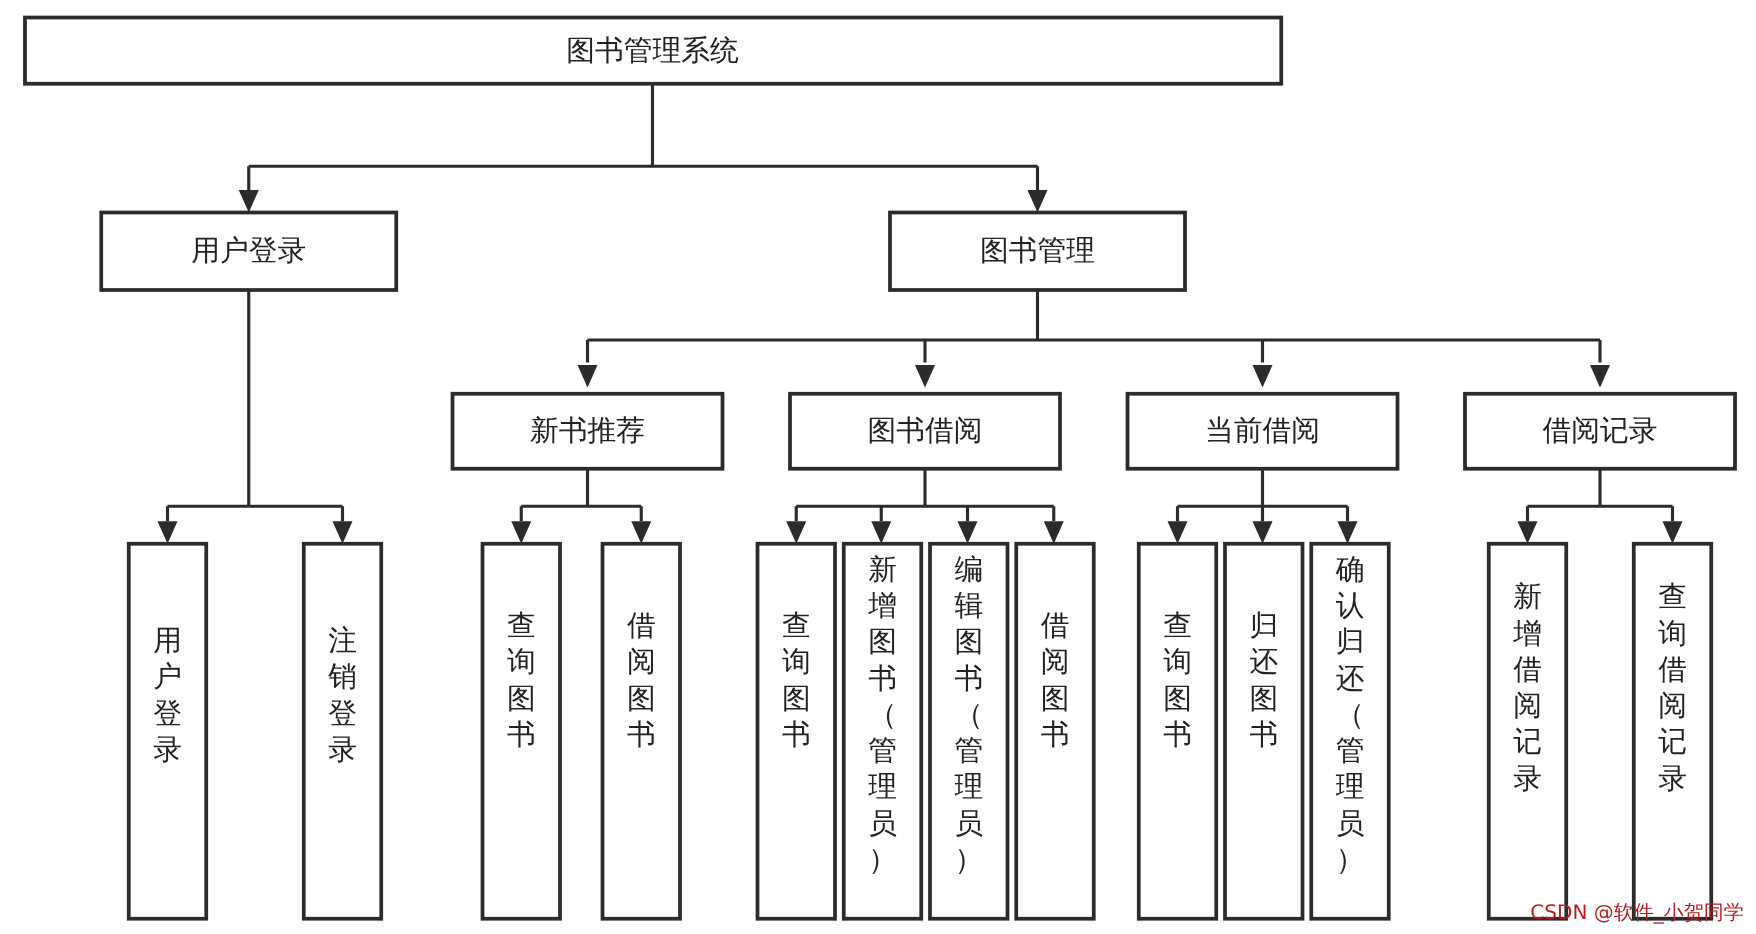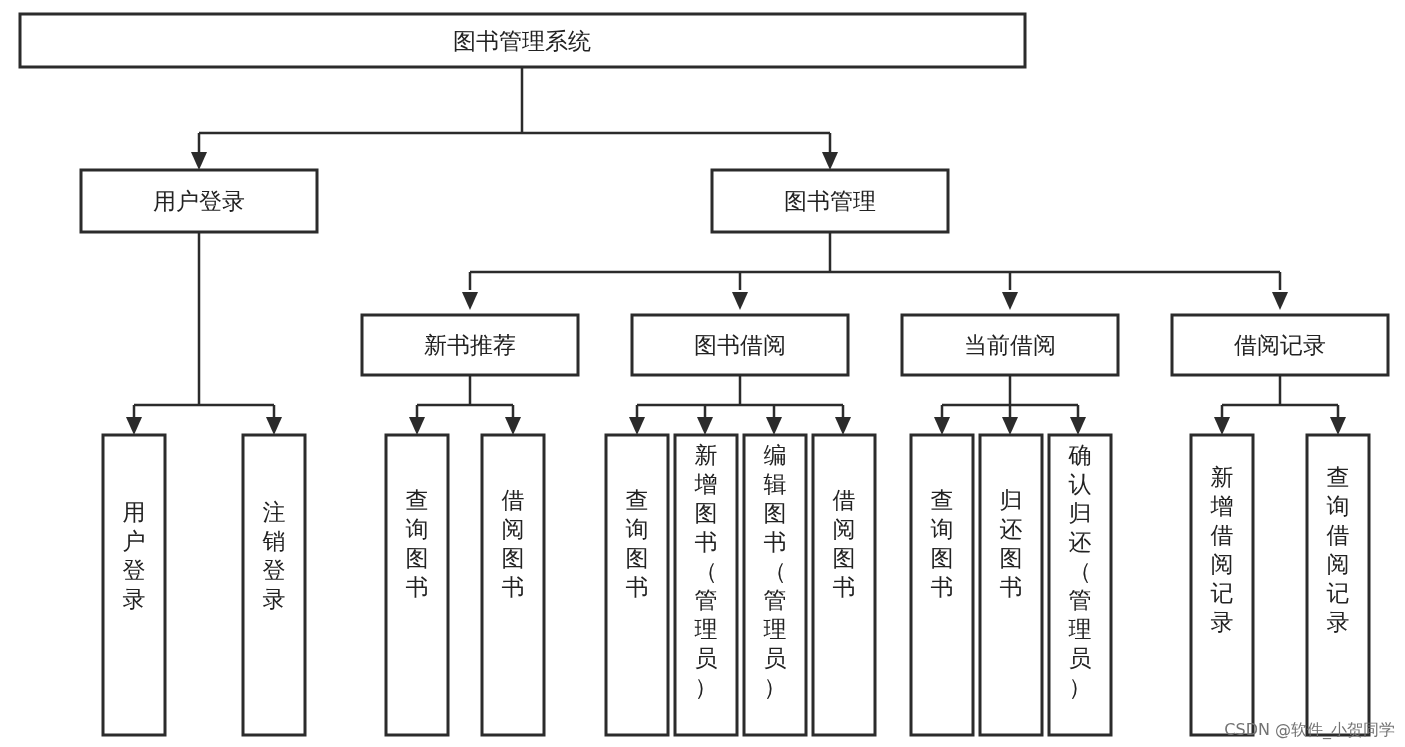--- a/index.html
+++ b/index.html
@@ -45,21 +45,21 @@
     fill: #222222;
     font-size: 23px;
     text-anchor: middle;
   }
   .watermark {
     position: absolute;
     right: 10px;
     bottom: 6px;
     font-family: "DejaVu Sans", "Liberation Sans", sans-serif;
     font-size: 16px;
-    color: #737373;
+    color: #b91c1c;
     white-space: nowrap;
     pointer-events: none;
   }
 </style>
 </head>
 <body>
 
 <svg id="diagram" viewBox="0 0 1405 747" xmlns="http://www.w3.org/2000/svg">
 
   <defs>

